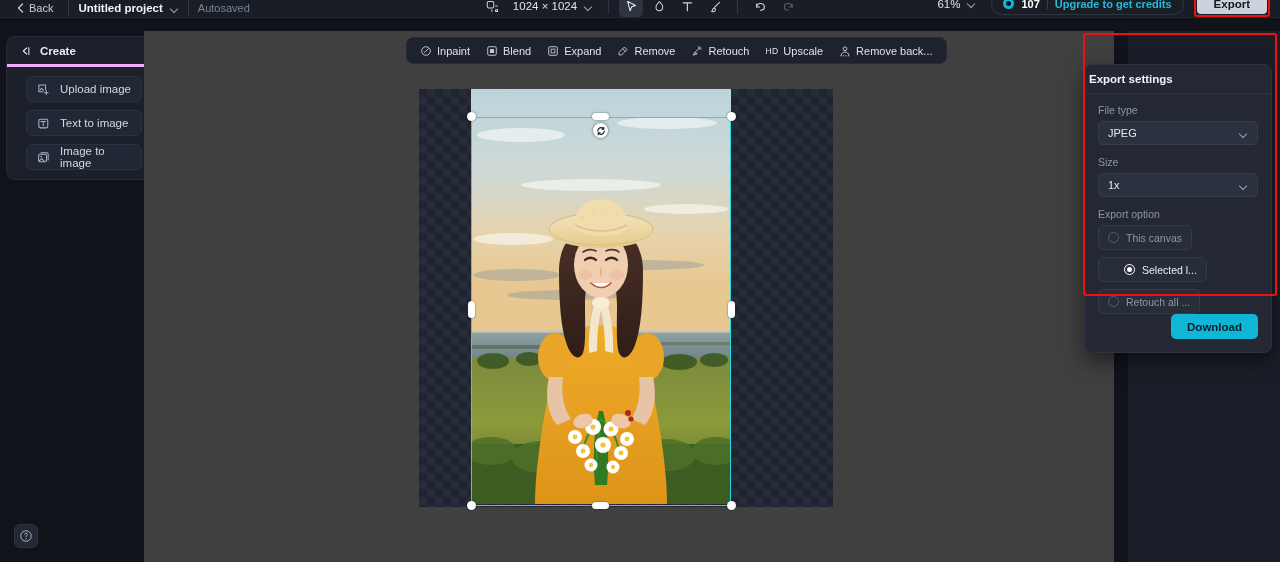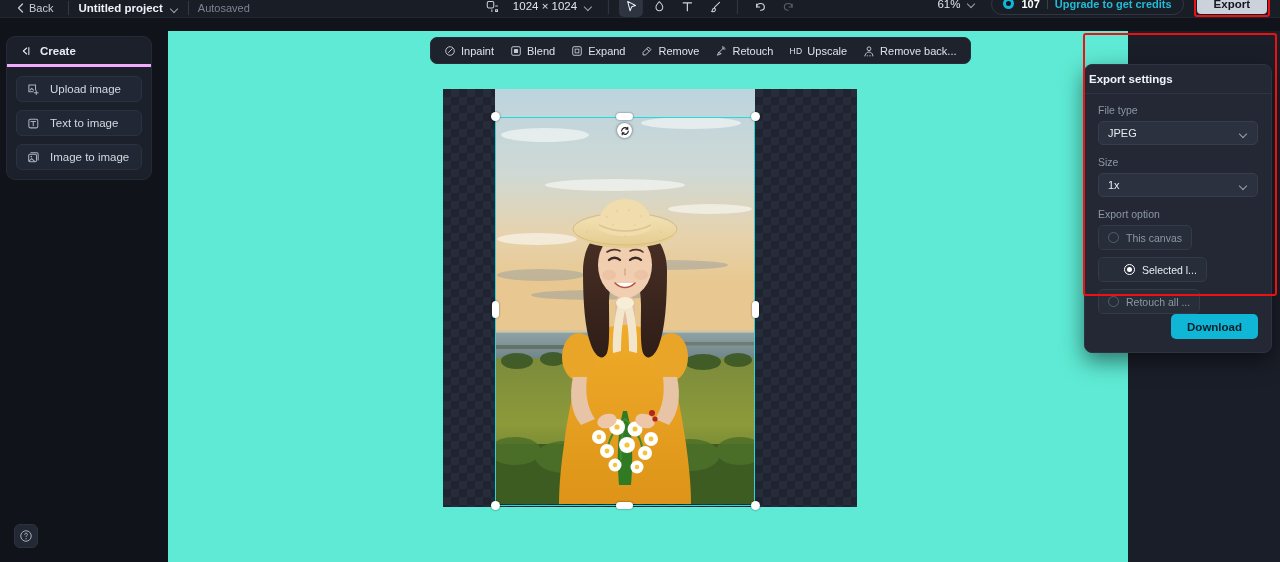--- a/index.html
+++ b/index.html
@@ -81,31 +81,31 @@
   .sidebar {
     position: absolute; left: 6px; top: 36px; width: 146px;
     background: #1b202a; border: 1px solid #252b36; border-radius: 9px;
     padding-bottom: 9px;
   }
   .sb-head {
     display: flex; align-items: center; gap: 9px;
     height: 30px; padding: 0 12px; border-bottom: 3px solid #f0abfc;
     color: #e8ecf3; font-size: 11.5px; font-weight: bold;
   }
-  .sb-items { padding: 9px 9px 0 9px; display: flex; flex-direction: column; gap: 8px; }
+  .sb-items { padding: 9px 9px 0 19px; display: flex; flex-direction: column; gap: 8px; }
   .sb-item {
     display: flex; align-items: center; gap: 10px;
     height: 26px; padding: 0 10px;
     background: #212734; border: 1px solid #2b3240; border-radius: 6px;
     color: #d3d9e2; font-size: 11.5px; cursor: pointer;
   }
   .sb-ico { width: 13px; height: 13px; display: flex; align-items: center; justify-content: center; color: #aab2c0; }
 
   
-  .canvas-area { position: absolute; left: 168px; top: 31px; width: 970px; height: 531px; background: #5eead4; overflow: hidden; }
+  .canvas-area { position: absolute; left: 144px; top: 31px; width: 970px; height: 531px; background: #404040; overflow: hidden; }
   .canvas-toolbar {
     position: absolute; left: 262px; top: 6px;
     height: 27px; background: #1d222c; border: 1px solid #272d38; border-radius: 7px;
     display: flex; align-items: center; padding: 0 6px; gap: 2px;
   }
   .ct-item {
     display: flex; align-items: center; gap: 5px; height: 21px; padding: 0 7px;
     border-radius: 4px; color: #dde2ea; font-size: 11px; cursor: pointer; white-space: nowrap;
   }
   .ct-ico { width: 12px; height: 12px; display: flex; align-items: center; justify-content: center; color: #c4cbd6; }

